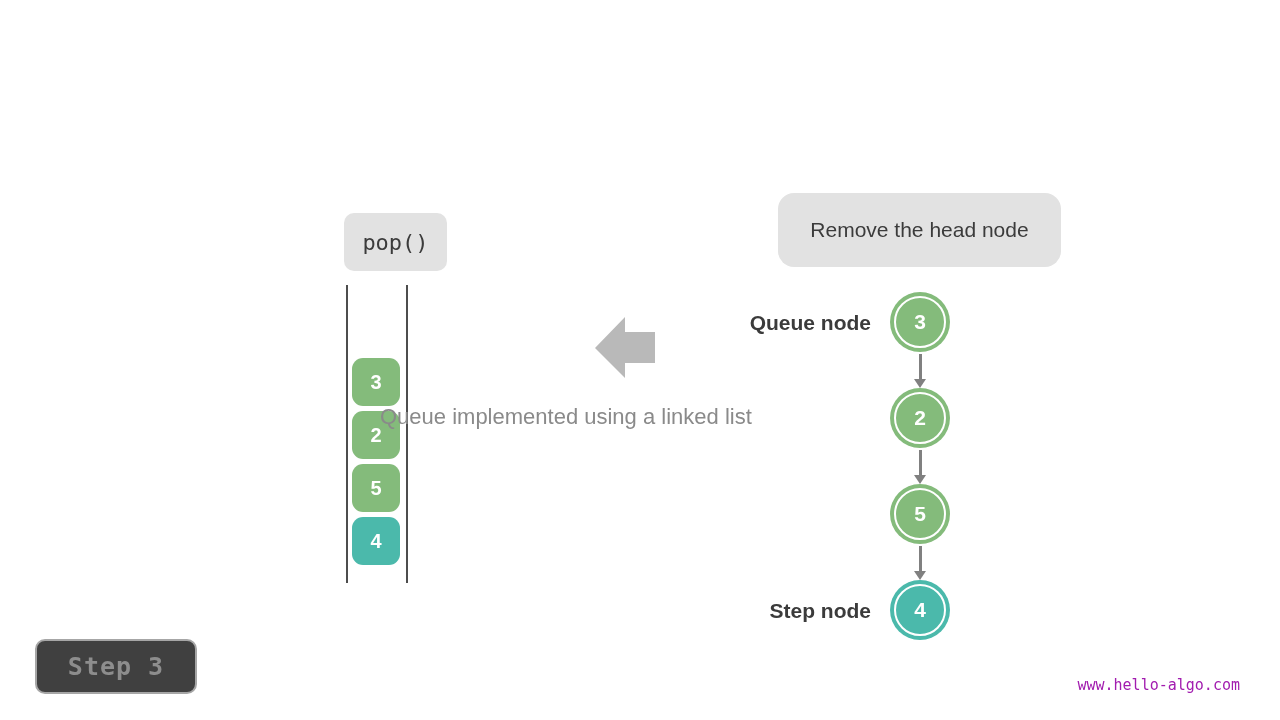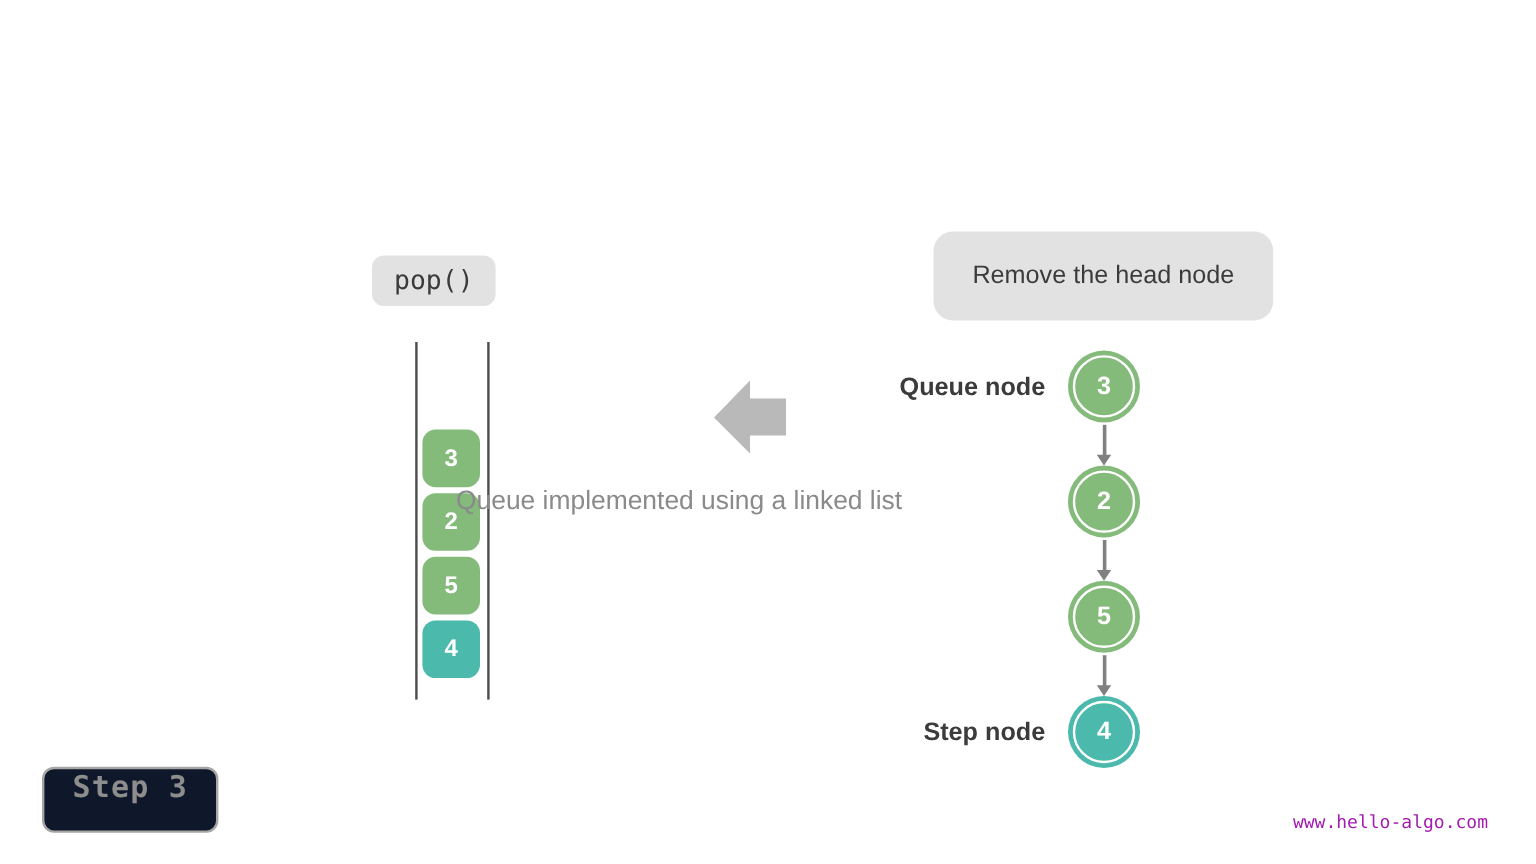--- a/index.html
+++ b/index.html
@@ -15,21 +15,21 @@
   
   .badge {
     position: absolute;
     background: #e2e2e2;
     display: flex;
     align-items: center;
     justify-content: center;
     color: #3b3b3b;
   }
   .pop-badge {
-    left: 310px; top: 213px; width: 103px; height: 42px;
+    left: 344px; top: 213px; width: 103px; height: 58px;
     border-radius: 10px;
     font-family: "DejaVu Sans Mono", monospace;
     font-size: 22px;
   }
   .annotation-badge {
     left: 778px; top: 193px; width: 283px; height: 74px;
     border-radius: 16px;
     font-size: 21px;
   }
   
@@ -112,26 +112,26 @@
     font-size: 21px;
     font-weight: bold;
     color: #3b3b3b;
     line-height: 27px;
   }
   .head-label { top: 309px; }
   .tail-label { top: 597px; }
   
   .step-badge {
     position: absolute;
-    left: 35px; top: 639px; width: 147px; height: 55px;
-    background: #0f172a;
+    left: 35px; top: 639px; width: 162px; height: 55px;
+    background: #404040;
     border: 2px solid #a6a6a6;
     border-radius: 10px;
     display: flex;
-    align-items: flex-start;
+    align-items: center;
     justify-content: center;
     font-family: "DejaVu Sans Mono", monospace;
     font-weight: bold;
     font-size: 25px;
     color: #8d8d8d;
     letter-spacing: 1px;
   }
   
   .watermark {
     position: absolute;

